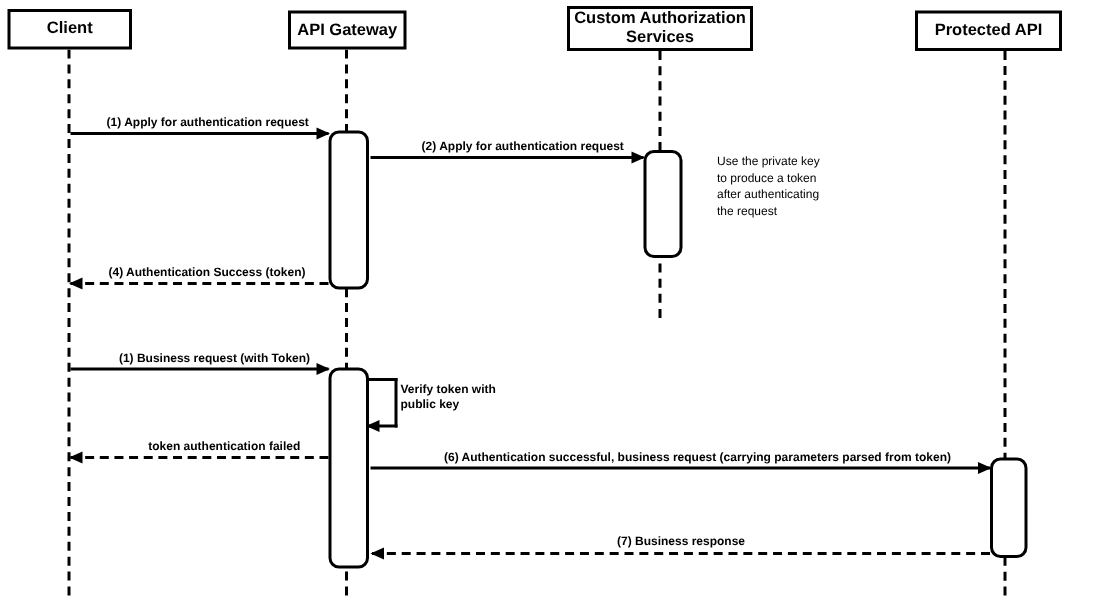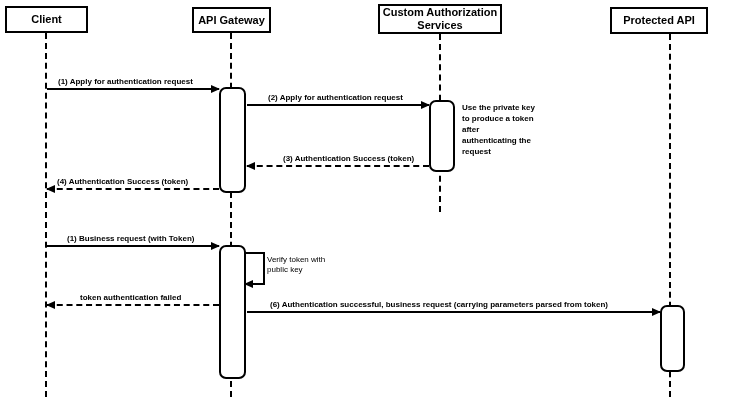--- a/index.html
+++ b/index.html
@@ -17,39 +17,39 @@
   .lifeline{position:absolute;width:0;border-left:2px dashed #000;z-index:1;}
   
   .activation{
     position:absolute;box-sizing:border-box;border:2px solid #000;background:#fff;
     border-radius:7px;z-index:2;
   }
   
   .message{position:absolute;z-index:3;}
   .msg-label{
     position:absolute;top:0;left:0;right:0;font-size:8px;font-weight:700;
-    white-space:nowrap;line-height:10px;
+    white-space:nowrap;line-height:10px;text-align:center;
   }
   .msg-line{position:absolute;left:0;right:0;bottom:0;height:0;}
   .msg-line.solid{border-top:2px solid #000;}
   .msg-line.dashed{border-top:2px dashed #000;}
   .arrowhead{position:absolute;width:0;height:0;bottom:-3px;}
   .arrowhead.right{right:-1px;border-top:4px solid transparent;border-bottom:4px solid transparent;border-left:9px solid #000;}
   .arrowhead.left{left:-1px;border-top:4px solid transparent;border-bottom:4px solid transparent;border-right:9px solid #000;}
   
   .self-loop{
     position:absolute;box-sizing:border-box;z-index:3;
     border-top:2px solid #000;border-right:2px solid #000;border-bottom:2px solid #000;
   }
   .self-loop .arrowhead{bottom:-5px;}
   .free-label{
-    position:absolute;font-size:8px;font-weight:400;line-height:10px;z-index:4;
+    position:absolute;font-size:8px;font-weight:700;line-height:10px;z-index:4;
   }
   .note-text{
-    position:absolute;font-size:8px;font-weight:700;line-height:11px;z-index:4;
+    position:absolute;font-size:8px;font-weight:400;line-height:11px;z-index:4;margin-left:16px;
   }
 </style>
 </head>
 <body>
 
 <div class="stage">
 
   <div class="lifeline" style="left:45px;top:33px;height:364px"></div>
   <div class="lifeline" style="left:230px;top:33px;height:364px"></div>
   <div class="lifeline" style="left:439px;top:34px;height:178px"></div>
@@ -65,25 +65,20 @@
     <div class="msg-line solid"></div>
     <div class="arrowhead right"></div>
   </div>
 
   <div class="message" style="left:247px;top:93px;width:182px;height:13px">
     <div class="msg-label" style="padding-left:21px">(2) Apply for authentication request</div>
     <div class="msg-line solid"></div>
     <div class="arrowhead right"></div>
   </div>
 
-  <div class="message" style="left:247px;top:154px;width:182px;height:13px">
-    <div class="msg-label" style="padding-left:36px">(3) Authentication Success (token)</div>
-    <div class="msg-line dashed"></div>
-    <div class="arrowhead left"></div>
-  </div>
 
   <div class="message" style="left:47px;top:177px;width:172px;height:13px">
     <div class="msg-label" style="padding-left:10px">(4) Authentication Success (token)</div>
     <div class="msg-line dashed"></div>
     <div class="arrowhead left"></div>
   </div>
 
   <div class="message" style="left:47px;top:234px;width:172px;height:13px">
     <div class="msg-label" style="padding-left:20px">(1) Business request (with Token)</div>
     <div class="msg-line solid"></div>
@@ -100,20 +95,25 @@
     <div class="msg-line dashed"></div>
     <div class="arrowhead left"></div>
   </div>
 
   <div class="message" style="left:247px;top:300px;width:413px;height:13px">
     <div class="msg-label" style="padding-left:23px">(6) Authentication successful, business request (carrying parameters parsed from token)</div>
     <div class="msg-line solid"></div>
     <div class="arrowhead right"></div>
   </div>
 
+  <div class="message" style="left:248px;top:356px;width:412px;height:14px">
+    <div class="msg-label" style="text-align:center">(7) Business response</div>
+    <div class="msg-line dashed"></div>
+    <div class="arrowhead left"></div>
+  </div>
 
 
   <div class="note-text" style="left:462px;top:102px;width:74px">Use the private key to produce a token after authenticating the request</div>
 
   <div class="participant" style="left:5px;top:6px;width:83px;height:27px">
     <span>Client</span>
   </div>
   <div class="participant" style="left:192px;top:7px;width:79px;height:26px">
     <span>API Gateway</span>
   </div>

